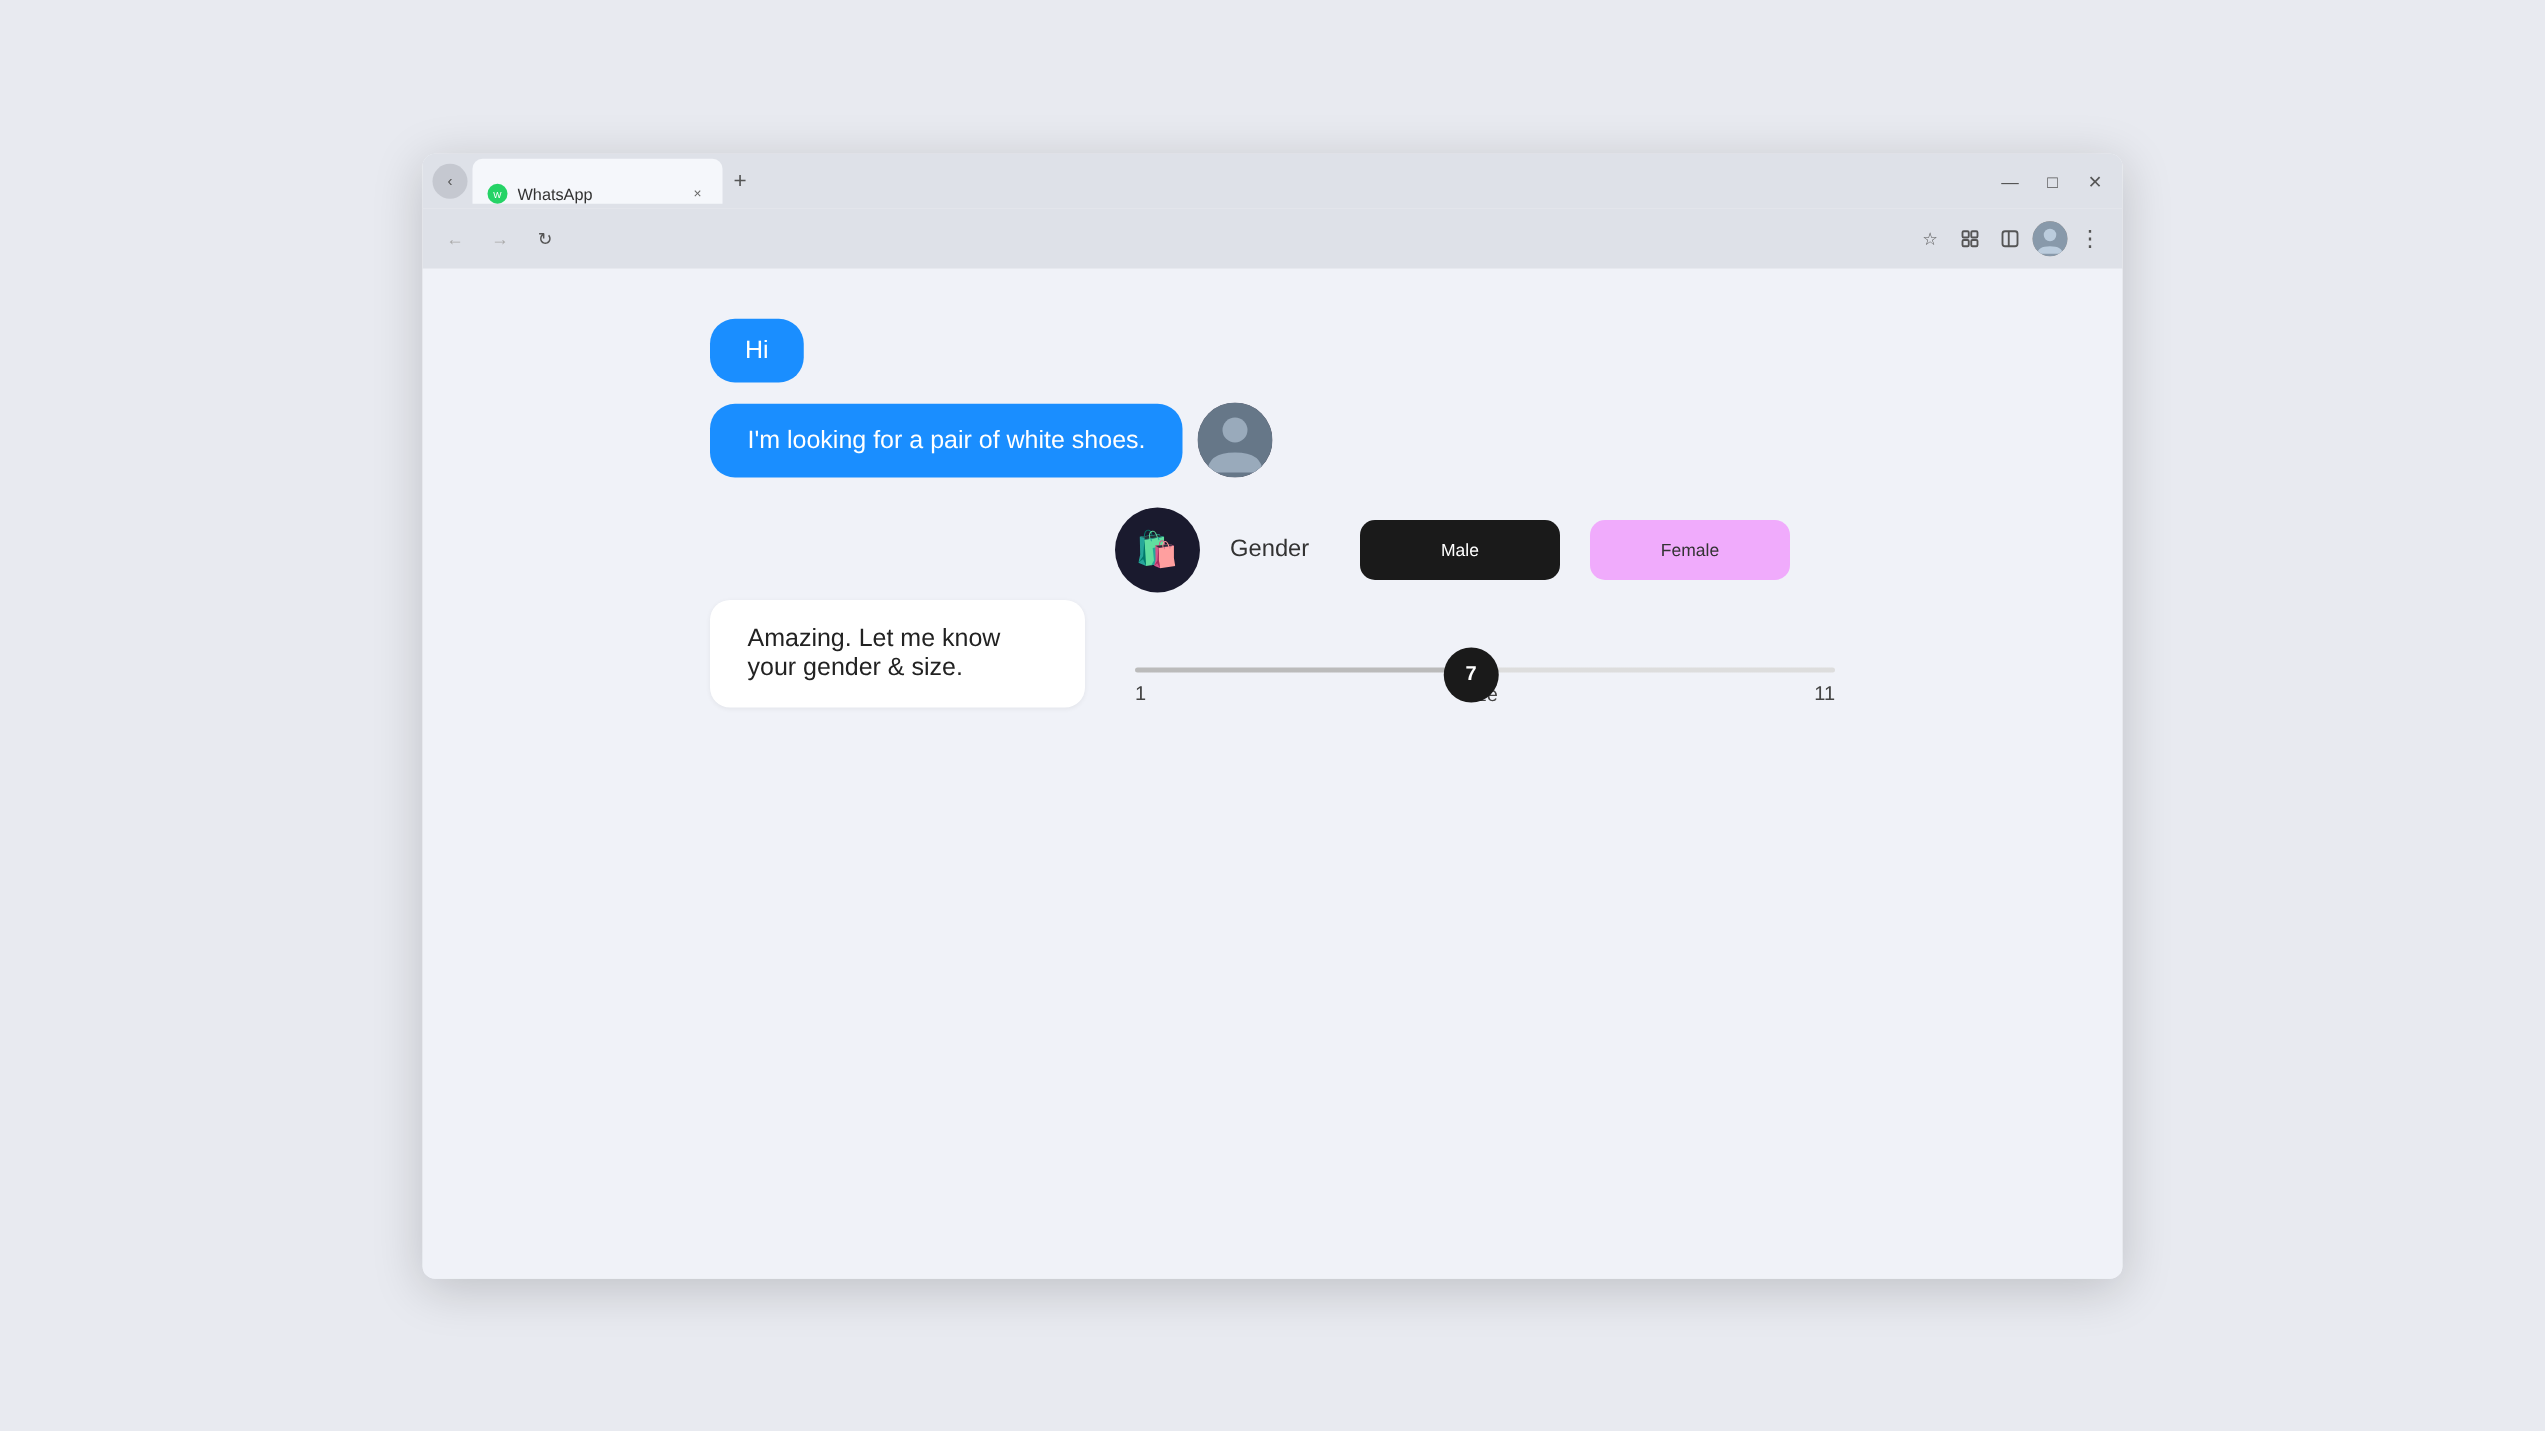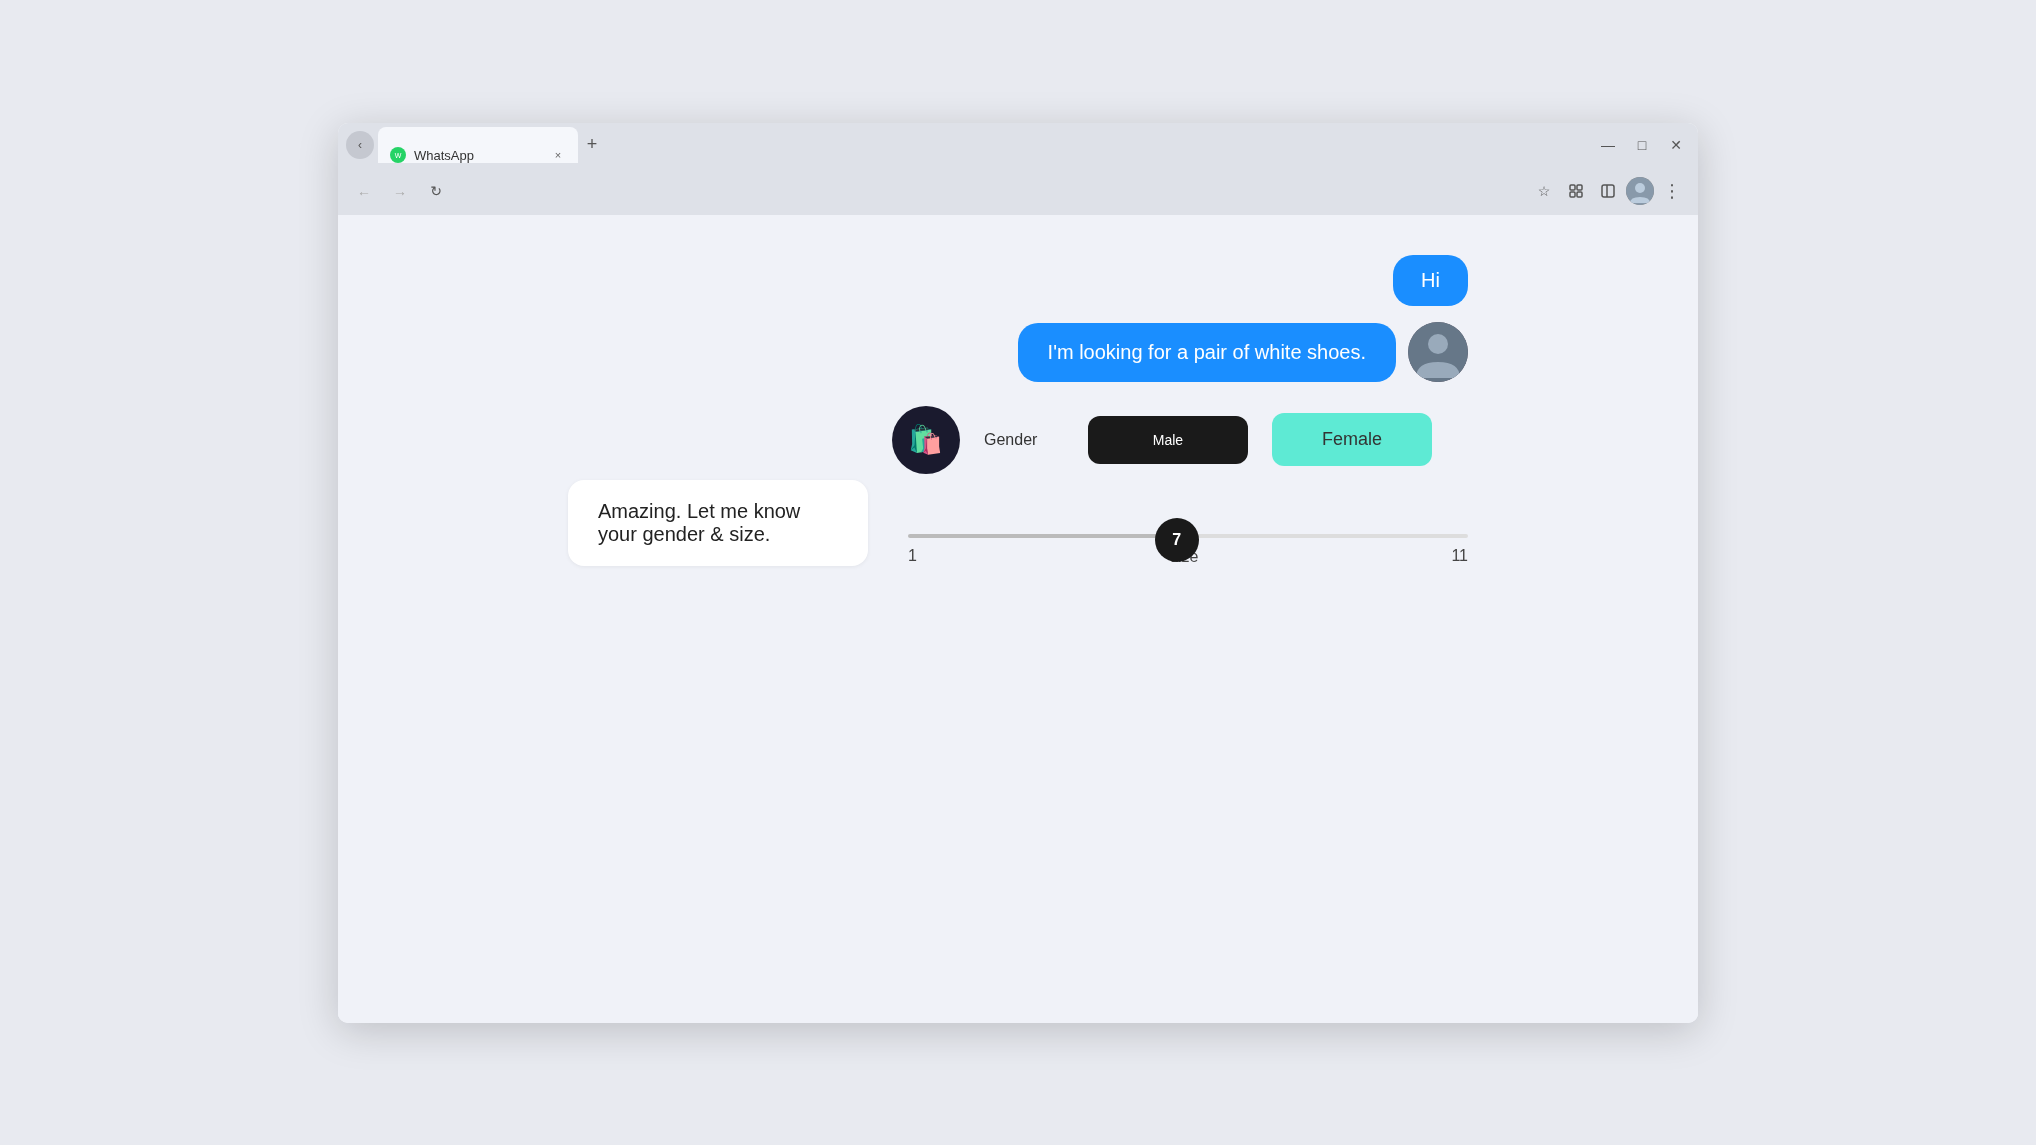--- a/index.html
+++ b/index.html
@@ -244,21 +244,20 @@
       display: flex;
       flex-direction: column;
       gap: 16px;
       max-width: 900px;
       margin: 0 auto;
     }
 
     
     .message-row-right {
       display: flex;
-      justify-content: flex-end;
       align-items: flex-end;
       gap: 12px;
     }
 
     .message-row-left {
       display: flex;
       justify-content: flex-start;
       align-items: flex-end;
       gap: 12px;
     }
@@ -345,45 +344,45 @@
       align-items: center;
       justify-content: center;
       flex-shrink: 0;
     }
 
     .bot-icon-inner {
       font-size: 28px;
     }
 
     .gender-label {
-      font-size: 16px;
+      font-size: 19px;
       color: #333;
       font-weight: 400;
       min-width: 80px;
     }
 
     .gender-btn-male {
       background: #1a1a1a;
       color: white;
       border: none;
       border-radius: 12px;
       padding: 16px 40px;
       font-size: 14px;
       cursor: pointer;
       font-weight: 500;
       min-width: 160px;
     }
 
     .gender-btn-female {
-      background: #5eead4;
+      background: #f0abfc;
       color: #333;
       border: none;
       border-radius: 12px;
       padding: 16px 40px;
-      font-size: 18px;
+      font-size: 14px;
       cursor: pointer;
       font-weight: 400;
       min-width: 160px;
     }
 
     
     .slider-area {
       padding-left: 16px;
     }
 

